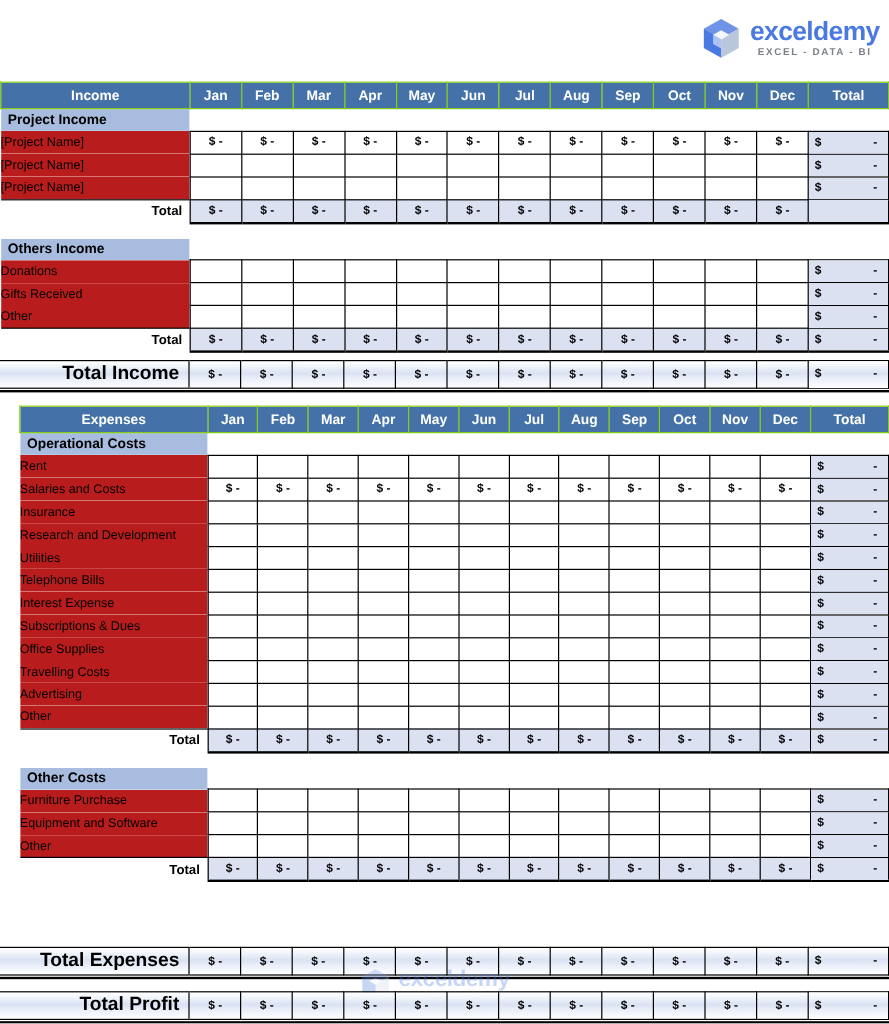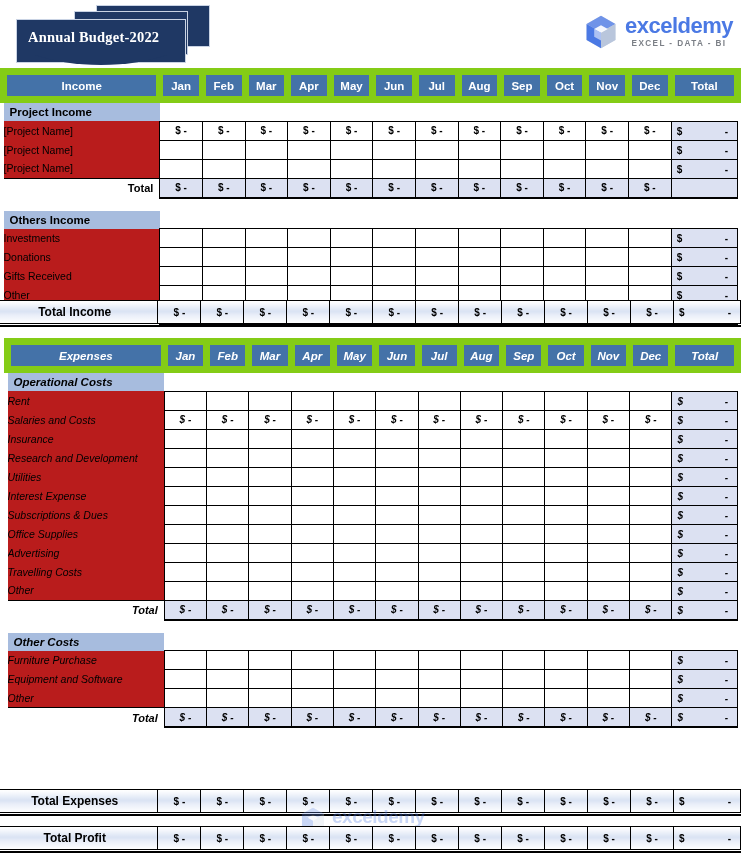--- a/index.html
+++ b/index.html
@@ -39,21 +39,21 @@
   
   table.grid{border-collapse:collapse;table-layout:fixed;position:absolute;}
   table.grid td,table.grid th{padding:0;margin:0;}
 
   col.c-label{width:158px;}
   col.c-mon{width:43px;}
   col.c-tot{width:67px;}
 
   .hdr th{
     background:#4472A8;color:#ffffff;font-weight:bold;font-size:11.5px;
-    height:21px;text-align:center;border:7px solid #84cc16;
+    height:21px;text-align:center;border:1px solid #84cc16;
     font-family:"Liberation Sans", sans-serif;
   }
   .hdr th.lbl{text-align:center;}
 
   .secthead td.lbl{
     background:#A7BCDE;color:#000;font-weight:bold;font-size:11.5px;
     height:18px;padding-left:6px;border:none;
   }
   .secthead td.blank{background:#ffffff;border:none;}
 
@@ -78,22 +78,22 @@
     text-align:right;padding-right:6px;font-weight:bold;font-size:11px;
     border-top:1px solid #000;background:#ffffff;
   }
   tr.totrow td.mon{background:#DCE1F2;border-bottom:2px solid #000;}
   tr.totrow td.tot{border-bottom:2px solid #000;}
 
   tr.lastbody td.mon{border-bottom:1px solid #000;}
 
   
   table.grandrow td.glbl{
-    height:22px;text-align:center;padding-right:8px;
-    font-weight:bold;font-size:12px;color:#000;
+    height:22px;text-align:right;padding-right:8px;
+    font-weight:bold;font-size:16px;color:#000;
     background:linear-gradient(to bottom,#ffffff 0%,#D9E2F3 45%,#E8EDF8 60%,#ffffff 100%);
     border-top:1px solid #000;border-bottom:1px solid #000;
   }
   table.grandrow td.mon{
     height:22px;
     background:linear-gradient(to bottom,#ffffff 0%,#D9E2F3 45%,#E8EDF8 60%,#ffffff 100%);
     border:1px solid #000;
   }
   table.grandrow td.tot{
     height:22px;
@@ -108,27 +108,20 @@
     opacity:0.30;pointer-events:none;
   }
   .wm-name{font-size:19px;font-weight:bold;color:#4B79E4;letter-spacing:-0.5px;}
   .wm-sub{font-size:7px;font-weight:bold;color:#8a8f96;letter-spacing:1.2px;}
 </style>
 </head>
 <body>
 
 <div class="sheet">
 
-  <div class="banner-wrap">
-    <div class="band b3"></div>
-    <div class="band b2"></div>
-    <div class="band b1"></div>
-    <div class="band-curve"></div>
-    <div class="banner-title">Annual Budget-2022</div>
-  </div>
 
   <div class="logo">
     <svg class="logo-mark" viewBox="0 0 40 42">
       <polygon points="20,2 37,11.5 37,30.5 20,40 3,30.5 3,11.5" fill="#cfd9e8"></polygon>
       <polygon points="20,2 37,11.5 20,21 3,11.5" fill="#6f93e8"></polygon>
       <polygon points="3,11.5 20,21 20,40 3,30.5" fill="#4B79E4"></polygon>
       <polygon points="20,21 37,11.5 37,30.5 20,40" fill="#b9c6dc"></polygon>
       <polygon points="20,13 28,17.5 20,22 12,17.5" fill="#ffffff" opacity="0.92"></polygon>
       <polygon points="12,17.5 20,22 20,31 12,26.5" fill="#ffffff" opacity="0.55"></polygon>
     </svg>
@@ -250,39 +243,20 @@
           <td class="tot empty"></td>
         </tr>
         <tr>
           <td colspan="14" style="height: 12px; border: none; background: rgb(255, 255, 255);"></td>
         </tr>
         <tr class="secthead">
           <td class="lbl">Others Income</td>
           <td class="blank" colspan="13"></td>
         </tr>
         <tr>
-          <td class="lbl">Investments</td>
-          <td class="mon"></td>
-          <td class="mon"></td>
-          <td class="mon"></td>
-          <td class="mon"></td>
-          <td class="mon"></td>
-          <td class="mon"></td>
-          <td class="mon"></td>
-          <td class="mon"></td>
-          <td class="mon"></td>
-          <td class="mon"></td>
-          <td class="mon"></td>
-          <td class="mon"></td>
-          <td class="tot">
-            <span class="dollar">$</span>
-            <span class="dash">-</span>
-          </td>
-        </tr>
-        <tr>
           <td class="lbl">Donations</td>
           <td class="mon"></td>
           <td class="mon"></td>
           <td class="mon"></td>
           <td class="mon"></td>
           <td class="mon"></td>
           <td class="mon"></td>
           <td class="mon"></td>
           <td class="mon"></td>
           <td class="mon"></td>
@@ -391,21 +365,21 @@
           <td class="mon">$ -</td>
           <td class="tot">
             <span class="dollar">$</span>
             <span class="dash">-</span>
           </td>
         </tr>
       </tbody>
   </table>
   <div class="dblrule" style="top:325px;"></div>
 
-  <table class="grid" id="expenses-table" style="left:4px;top:338px;font-style:italic;">
+  <table class="grid" id="expenses-table" style="left:16px;top:338px;">
     <colgroup>
       <col class="c-label">
         <col class="c-mon">
         <col class="c-mon">
         <col class="c-mon">
         <col class="c-mon">
       <col class="c-mon">
         <col class="c-mon">
         <col class="c-mon">
         <col class="c-mon">
@@ -525,20 +499,39 @@
           <td class="mon"></td>
           <td class="mon"></td>
           <td class="mon"></td>
           <td class="mon"></td>
           <td class="tot">
             <span class="dollar">$</span>
             <span class="dash">-</span>
           </td>
         </tr>
         <tr>
+          <td class="lbl">Telephone Bills</td>
+          <td class="mon"></td>
+          <td class="mon"></td>
+          <td class="mon"></td>
+          <td class="mon"></td>
+          <td class="mon"></td>
+          <td class="mon"></td>
+          <td class="mon"></td>
+          <td class="mon"></td>
+          <td class="mon"></td>
+          <td class="mon"></td>
+          <td class="mon"></td>
+          <td class="mon"></td>
+          <td class="tot">
+            <span class="dollar">$</span>
+            <span class="dash">-</span>
+          </td>
+        </tr>
+        <tr>
           <td class="lbl">Interest Expense</td>
           <td class="mon"></td>
           <td class="mon"></td>
           <td class="mon"></td>
           <td class="mon"></td>
           <td class="mon"></td>
           <td class="mon"></td>
           <td class="mon"></td>
           <td class="mon"></td>
           <td class="mon"></td>
@@ -582,40 +575,40 @@
           <td class="mon"></td>
           <td class="mon"></td>
           <td class="mon"></td>
           <td class="mon"></td>
           <td class="tot">
             <span class="dollar">$</span>
             <span class="dash">-</span>
           </td>
         </tr>
         <tr>
+          <td class="lbl">Travelling Costs</td>
+          <td class="mon"></td>
+          <td class="mon"></td>
+          <td class="mon"></td>
+          <td class="mon"></td>
+          <td class="mon"></td>
+          <td class="mon"></td>
+          <td class="mon"></td>
+          <td class="mon"></td>
+          <td class="mon"></td>
+          <td class="mon"></td>
+          <td class="mon"></td>
+          <td class="mon"></td>
+          <td class="tot">
+            <span class="dollar">$</span>
+            <span class="dash">-</span>
+          </td>
+        </tr>
+        <tr>
           <td class="lbl">Advertising</td>
-          <td class="mon"></td>
-          <td class="mon"></td>
-          <td class="mon"></td>
-          <td class="mon"></td>
-          <td class="mon"></td>
-          <td class="mon"></td>
-          <td class="mon"></td>
-          <td class="mon"></td>
-          <td class="mon"></td>
-          <td class="mon"></td>
-          <td class="mon"></td>
-          <td class="mon"></td>
-          <td class="tot">
-            <span class="dollar">$</span>
-            <span class="dash">-</span>
-          </td>
-        </tr>
-        <tr>
-          <td class="lbl">Travelling Costs</td>
           <td class="mon"></td>
           <td class="mon"></td>
           <td class="mon"></td>
           <td class="mon"></td>
           <td class="mon"></td>
           <td class="mon"></td>
           <td class="mon"></td>
           <td class="mon"></td>
           <td class="mon"></td>
           <td class="mon"></td>

